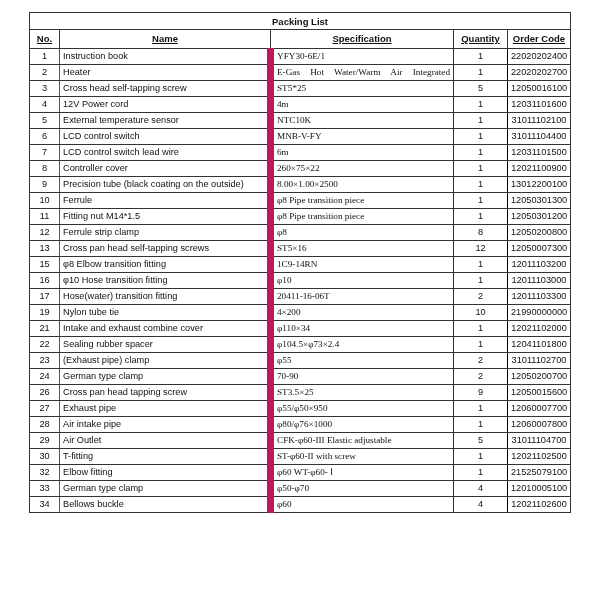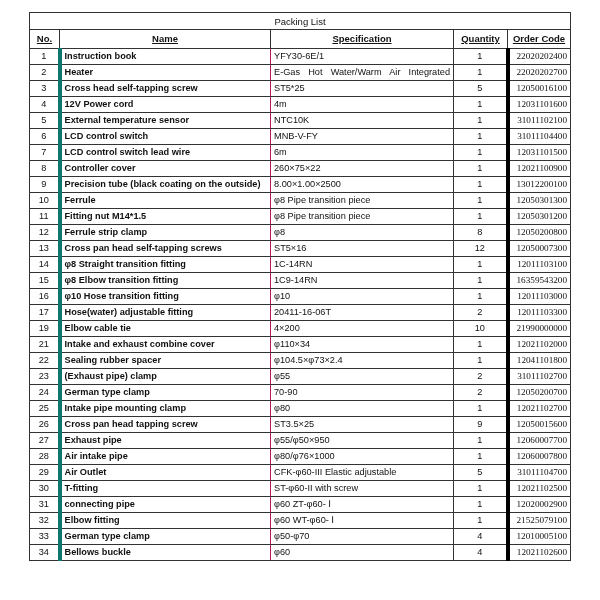--- a/index.html
+++ b/index.html
@@ -1,29 +1,29 @@
 <!DOCTYPE html>
 <html><head>
 <meta charset="utf-8">
 <style>
   html, body { margin: 0; padding: 0; background: #ffffff; }
   body { width: 600px; height: 600px; overflow: hidden; position: relative; font-family: "Liberation Sans", sans-serif; color: #111; }
   .sheet { position: absolute; left: 29px; top: 12px; width: 541px; }
   table { border-collapse: collapse; width: 541px; table-layout: fixed; font-size: 9.2px; }
   td, th { padding: 0 3px; height: 15px; line-height: 15px; white-space: nowrap; overflow: hidden; border-bottom: 1px solid #333; }
-  .title-row td { height: 16px; text-align: center; font-weight: normal; border: 1px solid #333; border-bottom: 1px solid #333; font-size: 9.5px; }
+  .title-row td { height: 16px; text-align: center; font-weight: bold; border: 1px solid #333; border-bottom: 1px solid #333; font-size: 9.5px; }
   th { font-weight: bold; text-decoration: underline; text-align: center; height: 16px; line-height: 18px; border-left: 1px solid #333; font-size: 9.5px; }
   th:first-child { border-left: 1px solid #333; text-decoration: underline; }
   th:last-child { border-right: 1px solid #333; }
   td.no { text-align: center; border-left: 1px solid #333; }
-  td.name { text-align: left; border-left: 4px solid #0f766e; font-weight: bold; }
-  td.spec { text-align: left; border-left: 1px solid #be185d; }
+  td.name { text-align: left; border-left: 1px solid #0f766e; }
+  td.spec { text-align: left; border-left: 7px solid #be185d; font-family: Liberation Serif, serif; }
   td.spec.justified { text-align: justify; text-align-last: justify; }
   td.qty { text-align: center; border-left: 1px solid #333; }
-  td.code { text-align: right; border-left: 4px solid #000000; border-right: 1px solid #333; font-family: Liberation Serif, serif; }
+  td.code { text-align: center; border-left: 1px solid #000000; border-right: 1px solid #333; }
   col.c-no { width: 30px; }
   col.c-name { width: 211px; }
   col.c-spec { width: 183px; }
   col.c-qty { width: 54px; }
   col.c-code { width: 63px; }
 </style>
 </head>
 <body>
 
 <div class="sheet">
@@ -133,50 +133,43 @@
           <td class="code">12050200800</td>
         </tr>
         <tr>
           <td class="no">13</td>
           <td class="name">Cross pan head self-tapping screws</td>
           <td class="spec">ST5×16</td>
           <td class="qty">12</td>
           <td class="code">12050007300</td>
         </tr>
         <tr>
-          <td class="no">14</td>
-          <td class="name">φ8 Straight transition fitting</td>
-          <td class="spec">1C-14RN</td>
-          <td class="qty">1</td>
-          <td class="code">12011103100</td>
-        </tr>
-        <tr>
           <td class="no">15</td>
           <td class="name">φ8 Elbow transition fitting</td>
           <td class="spec">1C9-14RN</td>
           <td class="qty">1</td>
-          <td class="code">16359543200</td>
+          <td class="code">12011103200</td>
         </tr>
         <tr>
           <td class="no">16</td>
           <td class="name">φ10 Hose transition fitting</td>
           <td class="spec">φ10</td>
           <td class="qty">1</td>
           <td class="code">12011103000</td>
         </tr>
         <tr>
           <td class="no">17</td>
-          <td class="name">Hose(water) adjustable fitting</td>
+          <td class="name">Hose(water) transition fitting</td>
           <td class="spec">20411-16-06T</td>
           <td class="qty">2</td>
           <td class="code">12011103300</td>
         </tr>
         <tr>
           <td class="no">19</td>
-          <td class="name">Elbow cable tie</td>
+          <td class="name">Nylon tube tie</td>
           <td class="spec">4×200</td>
           <td class="qty">10</td>
           <td class="code">21990000000</td>
         </tr>
         <tr>
           <td class="no">21</td>
           <td class="name">Intake and exhaust combine cover</td>
           <td class="spec">φ110×34</td>
           <td class="qty">1</td>
           <td class="code">12021102000</td>
@@ -196,27 +189,20 @@
           <td class="code">31011102700</td>
         </tr>
         <tr>
           <td class="no">24</td>
           <td class="name">German type clamp</td>
           <td class="spec">70-90</td>
           <td class="qty">2</td>
           <td class="code">12050200700</td>
         </tr>
         <tr>
-          <td class="no">25</td>
-          <td class="name">Intake pipe mounting clamp</td>
-          <td class="spec">φ80</td>
-          <td class="qty">1</td>
-          <td class="code">12021102700</td>
-        </tr>
-        <tr>
           <td class="no">26</td>
           <td class="name">Cross pan head tapping screw</td>
           <td class="spec">ST3.5×25</td>
           <td class="qty">9</td>
           <td class="code">12050015600</td>
         </tr>
         <tr>
           <td class="no">27</td>
           <td class="name">Exhaust pipe</td>
           <td class="spec">φ55/φ50×950</td>
@@ -238,27 +224,20 @@
           <td class="code">31011104700</td>
         </tr>
         <tr>
           <td class="no">30</td>
           <td class="name">T-fitting</td>
           <td class="spec">ST-φ60-II with screw</td>
           <td class="qty">1</td>
           <td class="code">12021102500</td>
         </tr>
         <tr>
-          <td class="no">31</td>
-          <td class="name">connecting pipe</td>
-          <td class="spec">φ60 ZT-φ60- Ⅰ</td>
-          <td class="qty">1</td>
-          <td class="code">12020002900</td>
-        </tr>
-        <tr>
           <td class="no">32</td>
           <td class="name">Elbow fitting</td>
           <td class="spec">φ60 WT-φ60- Ⅰ</td>
           <td class="qty">1</td>
           <td class="code">21525079100</td>
         </tr>
         <tr>
           <td class="no">33</td>
           <td class="name">German type clamp</td>
           <td class="spec">φ50-φ70</td>

